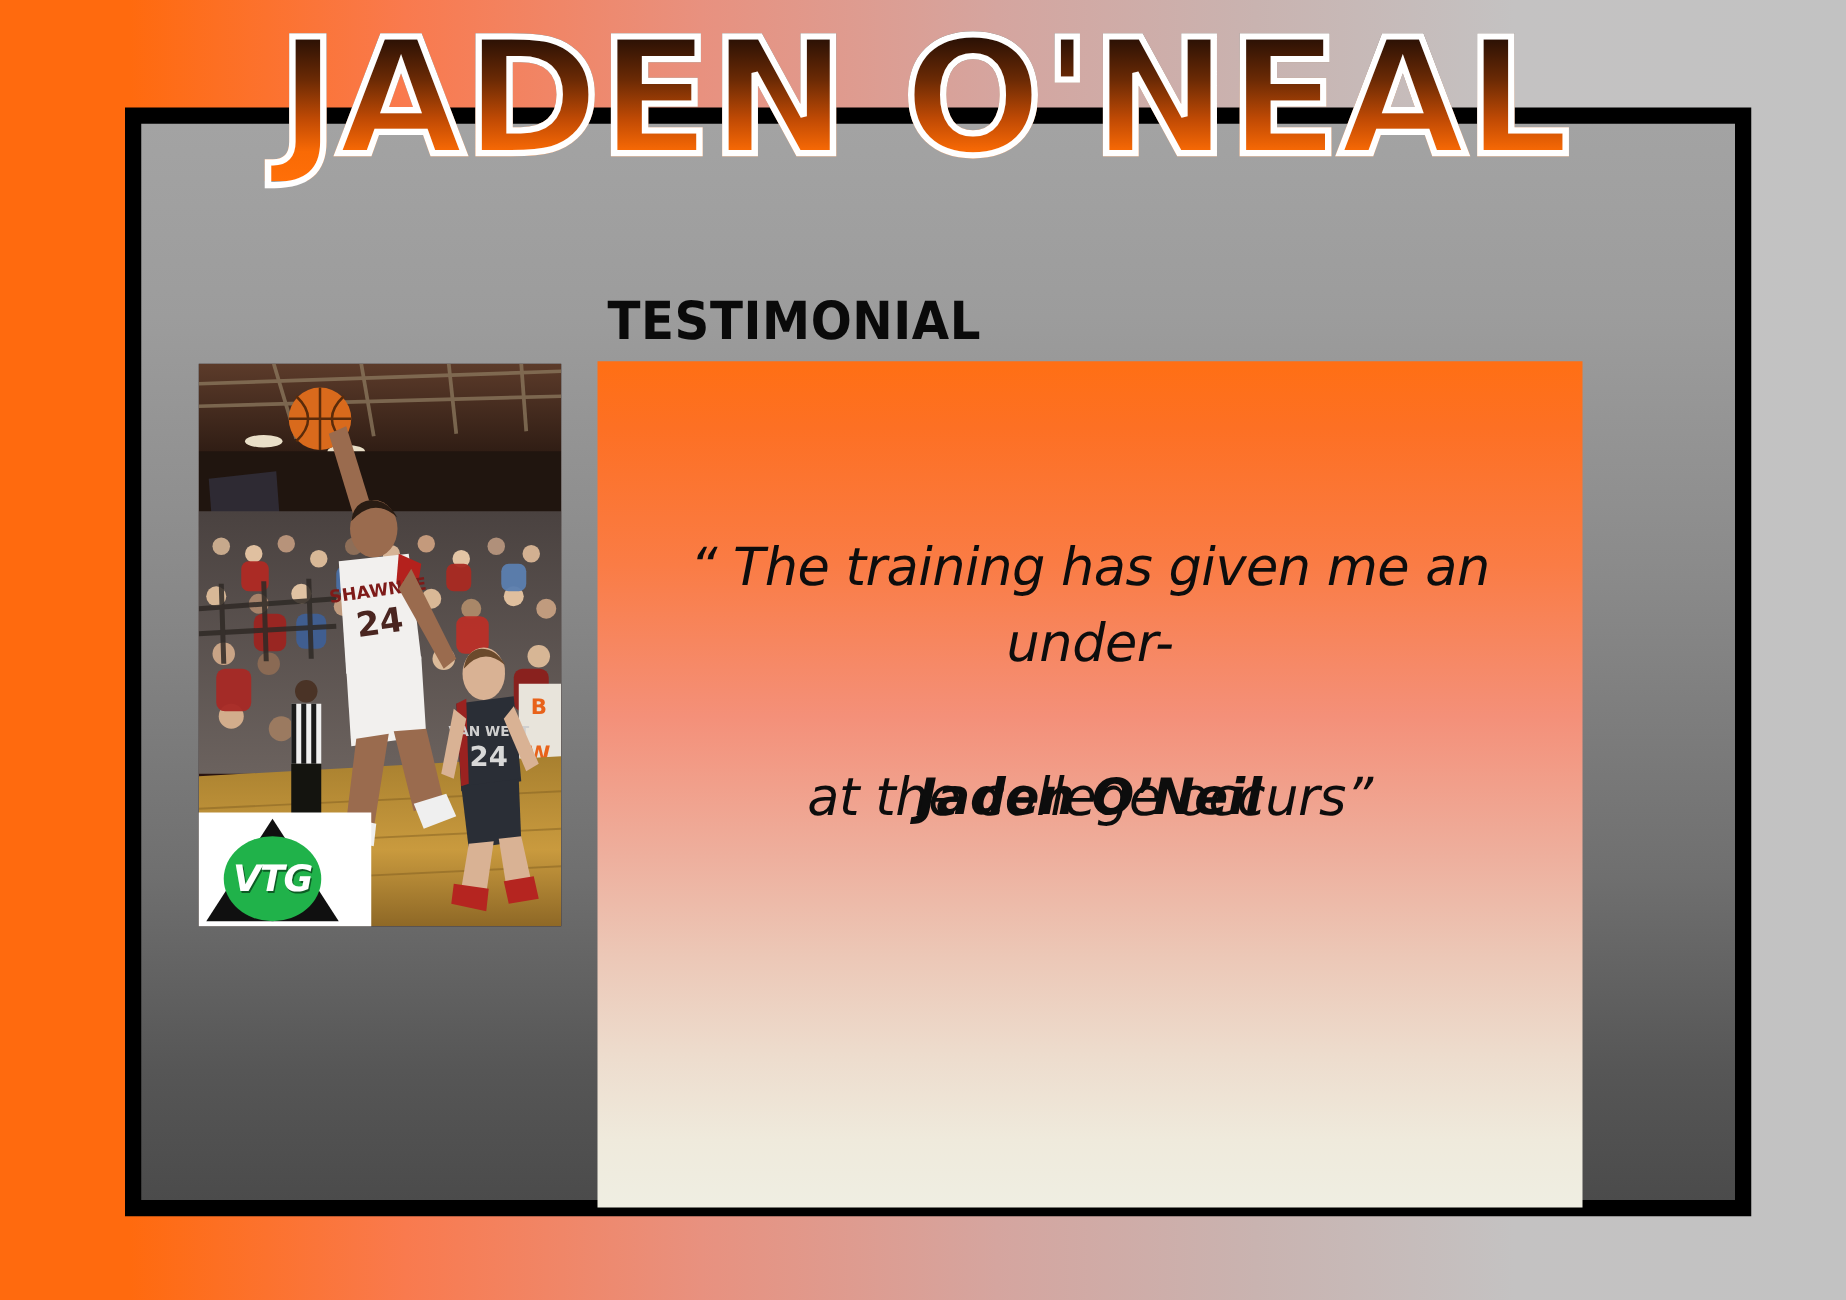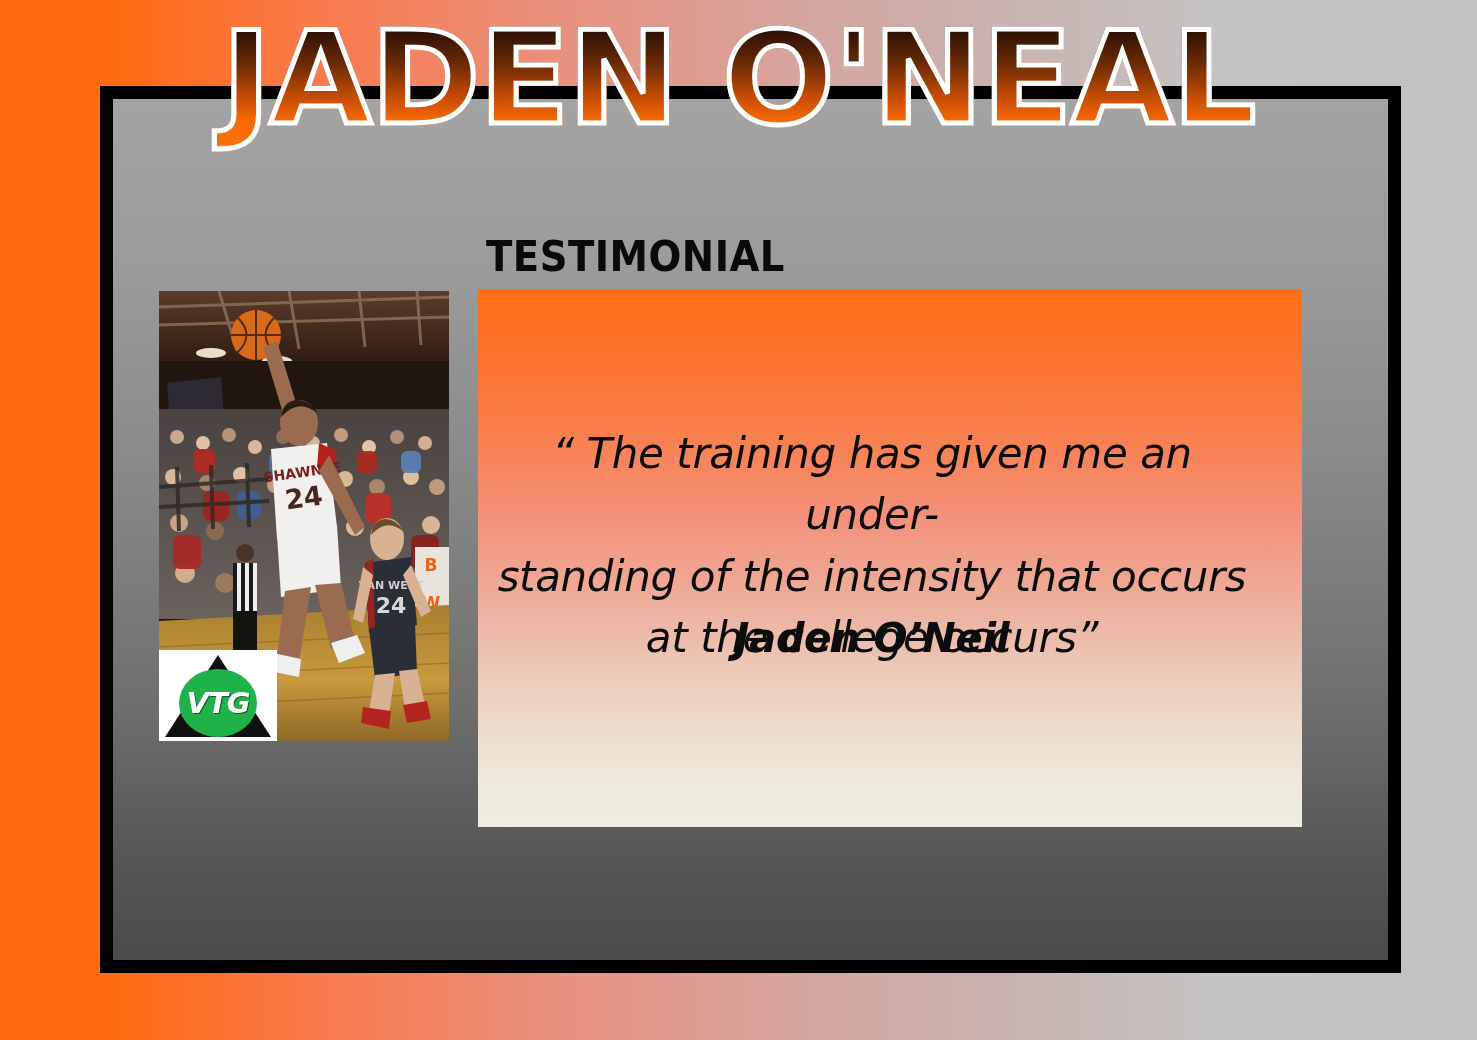--- a/index.html
+++ b/index.html
@@ -94,33 +94,32 @@
     transform-origin: left top;
     z-index: 30;
   }
 
   
   #testimonial-box {
     position: absolute;
     left: 478px;
     top: 289px;
     width: 788px;
-    height: 538px;
+    height: 677px;
     background: linear-gradient(to bottom,
         #ff6f14 0%,
         #fd7024 8%,
         #fa7c45 24%,
         #f49079 42%,
         #eeae9c 58%,
         #ecc7b6 70%,
         #eddccd 82%,
         #efeadc 92%,
         #efeee2 100%);
     z-index: 25;
-    padding-left: 36px;
   }
 
   #quote-text {
     position: absolute;
     left: 12px;
     top: 134px;
     width: 764px;
     text-align: center;
     font-family: "DejaVu Sans", sans-serif;
     font-style: italic;
@@ -155,21 +154,21 @@
     z-index: 28;
     background: #2a1410;
   }
   #player-photo svg { display: block; }
 
   
   #vtg-logo {
     position: absolute;
     left: 159px;
     top: 650px;
-    width: 118px;
+    width: 138px;
     height: 91px;
     background: #ffffff;
     z-index: 29;
   }
   #vtg-triangle {
     position: absolute;
     left: 6px;
     top: 5px;
     width: 0;
     height: 0;
@@ -404,21 +403,21 @@
     <div id="vtg-triangle"></div>
     <div id="vtg-circle"></div>
     <div id="vtg-text">VTG</div>
   </div>
 
   <div id="testimonial-heading">TESTIMONIAL</div>
 
   <div id="testimonial-box">
     <div id="quote-text">
       <span>“ The training has given me an under-</span><br>
-      <span>standing of the intensity that occurs</span><br>
+      <br>
       <span>at the college occurs”</span>
     </div>
     <div id="quote-attribution">Jaden O’Neil</div>
   </div>
 
 
   <div id="poster-title">JADEN O'NEAL</div>
 
 </div>
 

